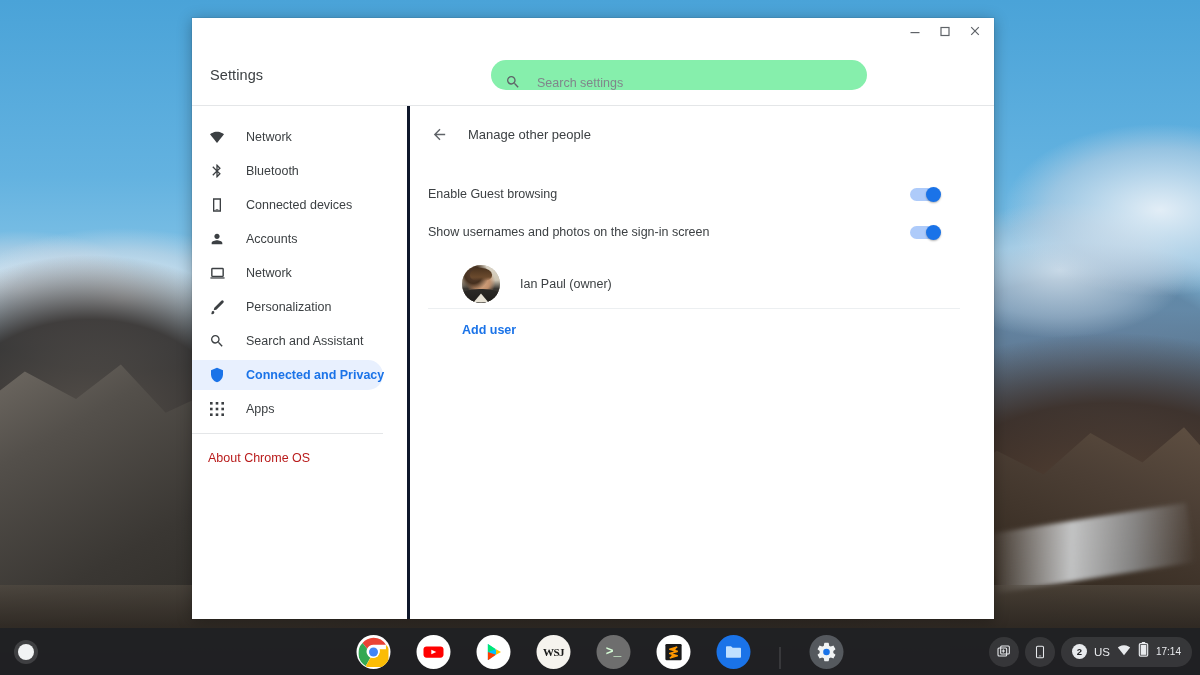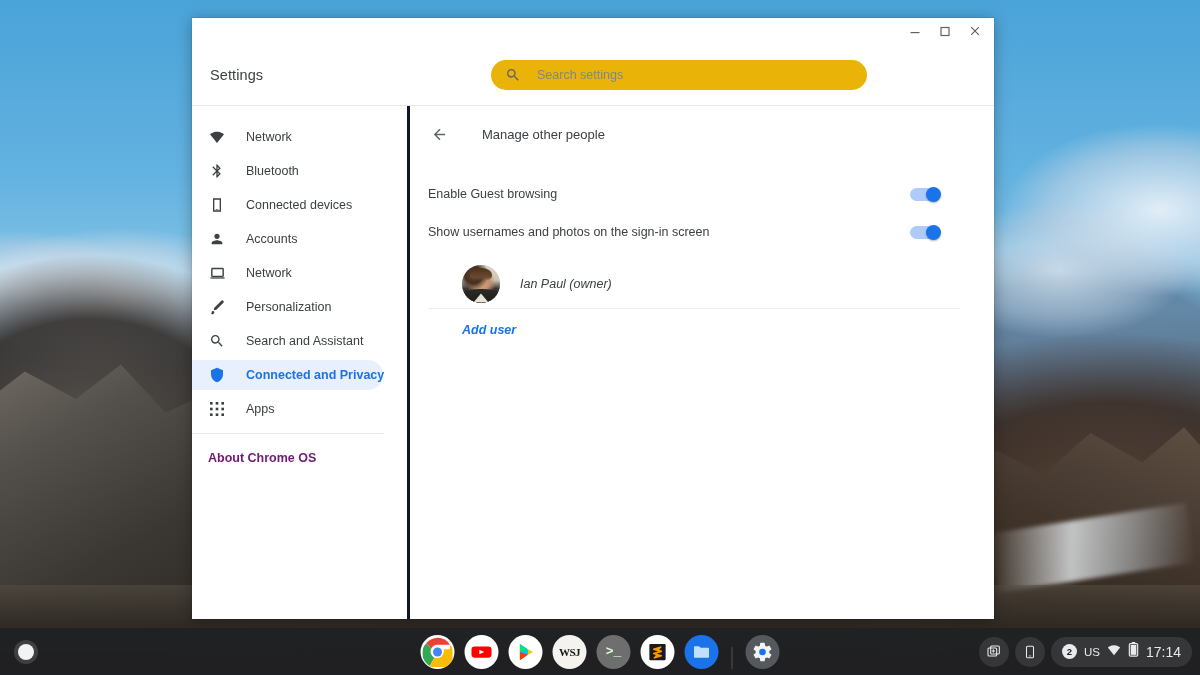--- a/index.html
+++ b/index.html
@@ -98,23 +98,23 @@
     border-bottom: 1px solid #e4e6e8;
     position: relative;
   }
   #app-title {
     position: absolute; left: 18px;
     font-size: 14.5px; color: #3c4043; letter-spacing: 0.1px;
   }
   #search-box {
     position: absolute; left: 299px;
     width: 376px; height: 30px;
-    background: #eab308;
+    background: #86efac;
     border-radius: 15px;
-    display: flex; align-items: center;
+    display: flex; align-items: flex-end;
     padding: 0 14px;
     cursor: text;
   }
   #search-icon { flex: 0 0 auto; margin-right: 16px; display: block; }
   #search-input {
     border: none; outline: none; background: transparent;
     font-family: "Liberation Sans", sans-serif;
     font-size: 12.5px; color: #3c4043;
     width: 100%;
   }
@@ -164,36 +164,35 @@
   #sidebar-divider {
     height: 1px; background: #e4e6e8;
     margin: 9px 24px 9px 0;
   }
   #about-row {
     display: flex; align-items: center;
     height: 30px; margin: 4px 24px 4px 0;
     padding-left: 16px;
     border-radius: 0 15px 15px 0;
     cursor: pointer;
-    font-size: 12.5px; color: #701a75; font-weight: bold;
+    font-size: 12.5px; color: #b91c1c; font-weight: normal;
   }
 
   
   #content {
     flex: 1 1 auto;
     background: #ffffff;
     padding: 0 0 0 0;
     overflow: hidden;
   }
   #subpage-header {
     display: flex; align-items: center;
     height: 48px;
     padding-left: 14px;
     margin-top: 4px;
-    gap: 14px;
   }
   #back-button {
     width: 30px; height: 30px;
     display: flex; align-items: center; justify-content: center;
     border-radius: 50%; cursor: pointer;
   }
   #subpage-title {
     margin-left: 14px;
     font-size: 13px; color: #3c4043;
   }
@@ -221,21 +220,21 @@
   .toggle .knob {
     position: absolute;
     width: 15px; height: 15px;
     border-radius: 50%;
     background: #1a73e8;
     top: -1px; right: -1px;
     box-shadow: 0 1px 2px rgba(0,0,0,0.3);
   }
 
   
-  #user-list { padding: 0 34px 0 18px; margin-top: 8px; font-style: italic; }
+  #user-list { padding: 0 34px 0 18px; margin-top: 8px; }
   #user-row {
     display: flex; align-items: center;
     height: 50px;
     padding-left: 34px;
     border-bottom: 1px solid #eceff1;
     cursor: pointer;
   }
   #user-avatar {
     width: 38px; height: 38px;
     border-radius: 50%;
@@ -295,21 +294,21 @@
     display: flex; align-items: center; justify-content: center;
     cursor: pointer;
   }
   #launcher .dot {
     width: 16px; height: 16px; border-radius: 50%;
     background: #f1f3f4;
     box-shadow: 0 0 0 4px rgba(255,255,255,0.14);
   }
   #shelf-apps {
     position: absolute; left: 50%; transform: translateX(-50%);
-    display: flex; align-items: flex-end; gap: 10px;
+    display: flex; align-items: flex-end; gap: 26px;
   }
   .shelf-app {
     width: 34px; height: 34px;
     border-radius: 50%;
     display: flex; align-items: center; justify-content: center;
     cursor: pointer; position: relative;
     overflow: hidden;
   }
   .shelf-app.active::after {
     content: "";
@@ -343,21 +342,21 @@
     padding: 0 11px; gap: 7px;
     cursor: pointer;
   }
   #notif-badge {
     width: 15px; height: 15px; border-radius: 50%;
     background: #e8eaed; color: #202124;
     font-size: 9.5px; font-weight: bold;
     display: flex; align-items: center; justify-content: center;
   }
   .tray-text { color: #e8eaed; font-size: 11.5px; }
-  #tray-time { color: #e8eaed; font-size: 14px; }
+  #tray-time { color: #e8eaed; font-size: 10px; }
 </style>
 </head>
 <body>
 
 <div id="root">
 
   <div id="wallpaper"></div>
   <div id="rock-left"></div>
   <div id="rock-right"></div>
   <div id="snow-streak"></div>

